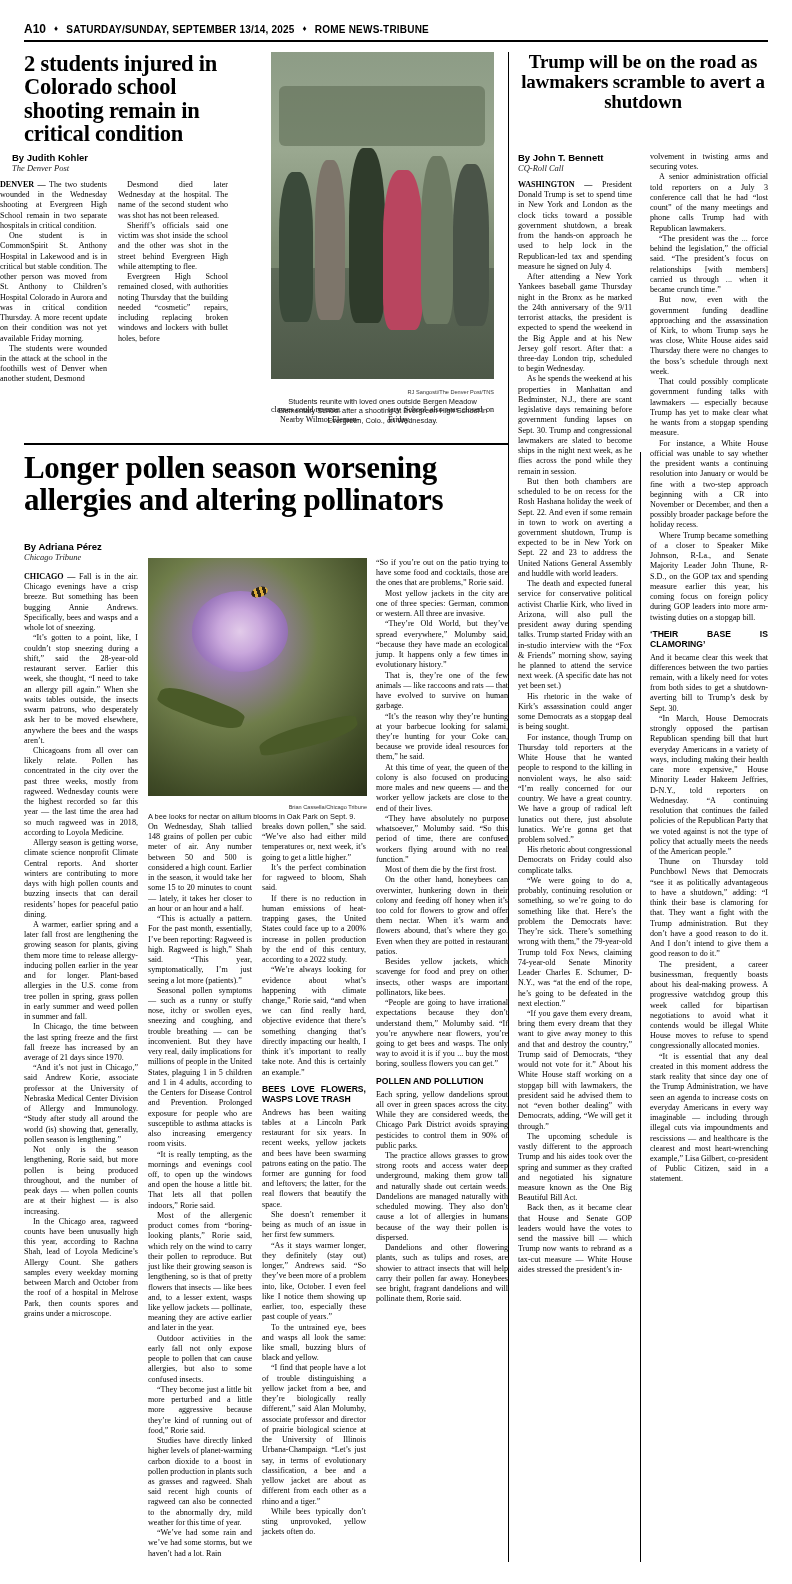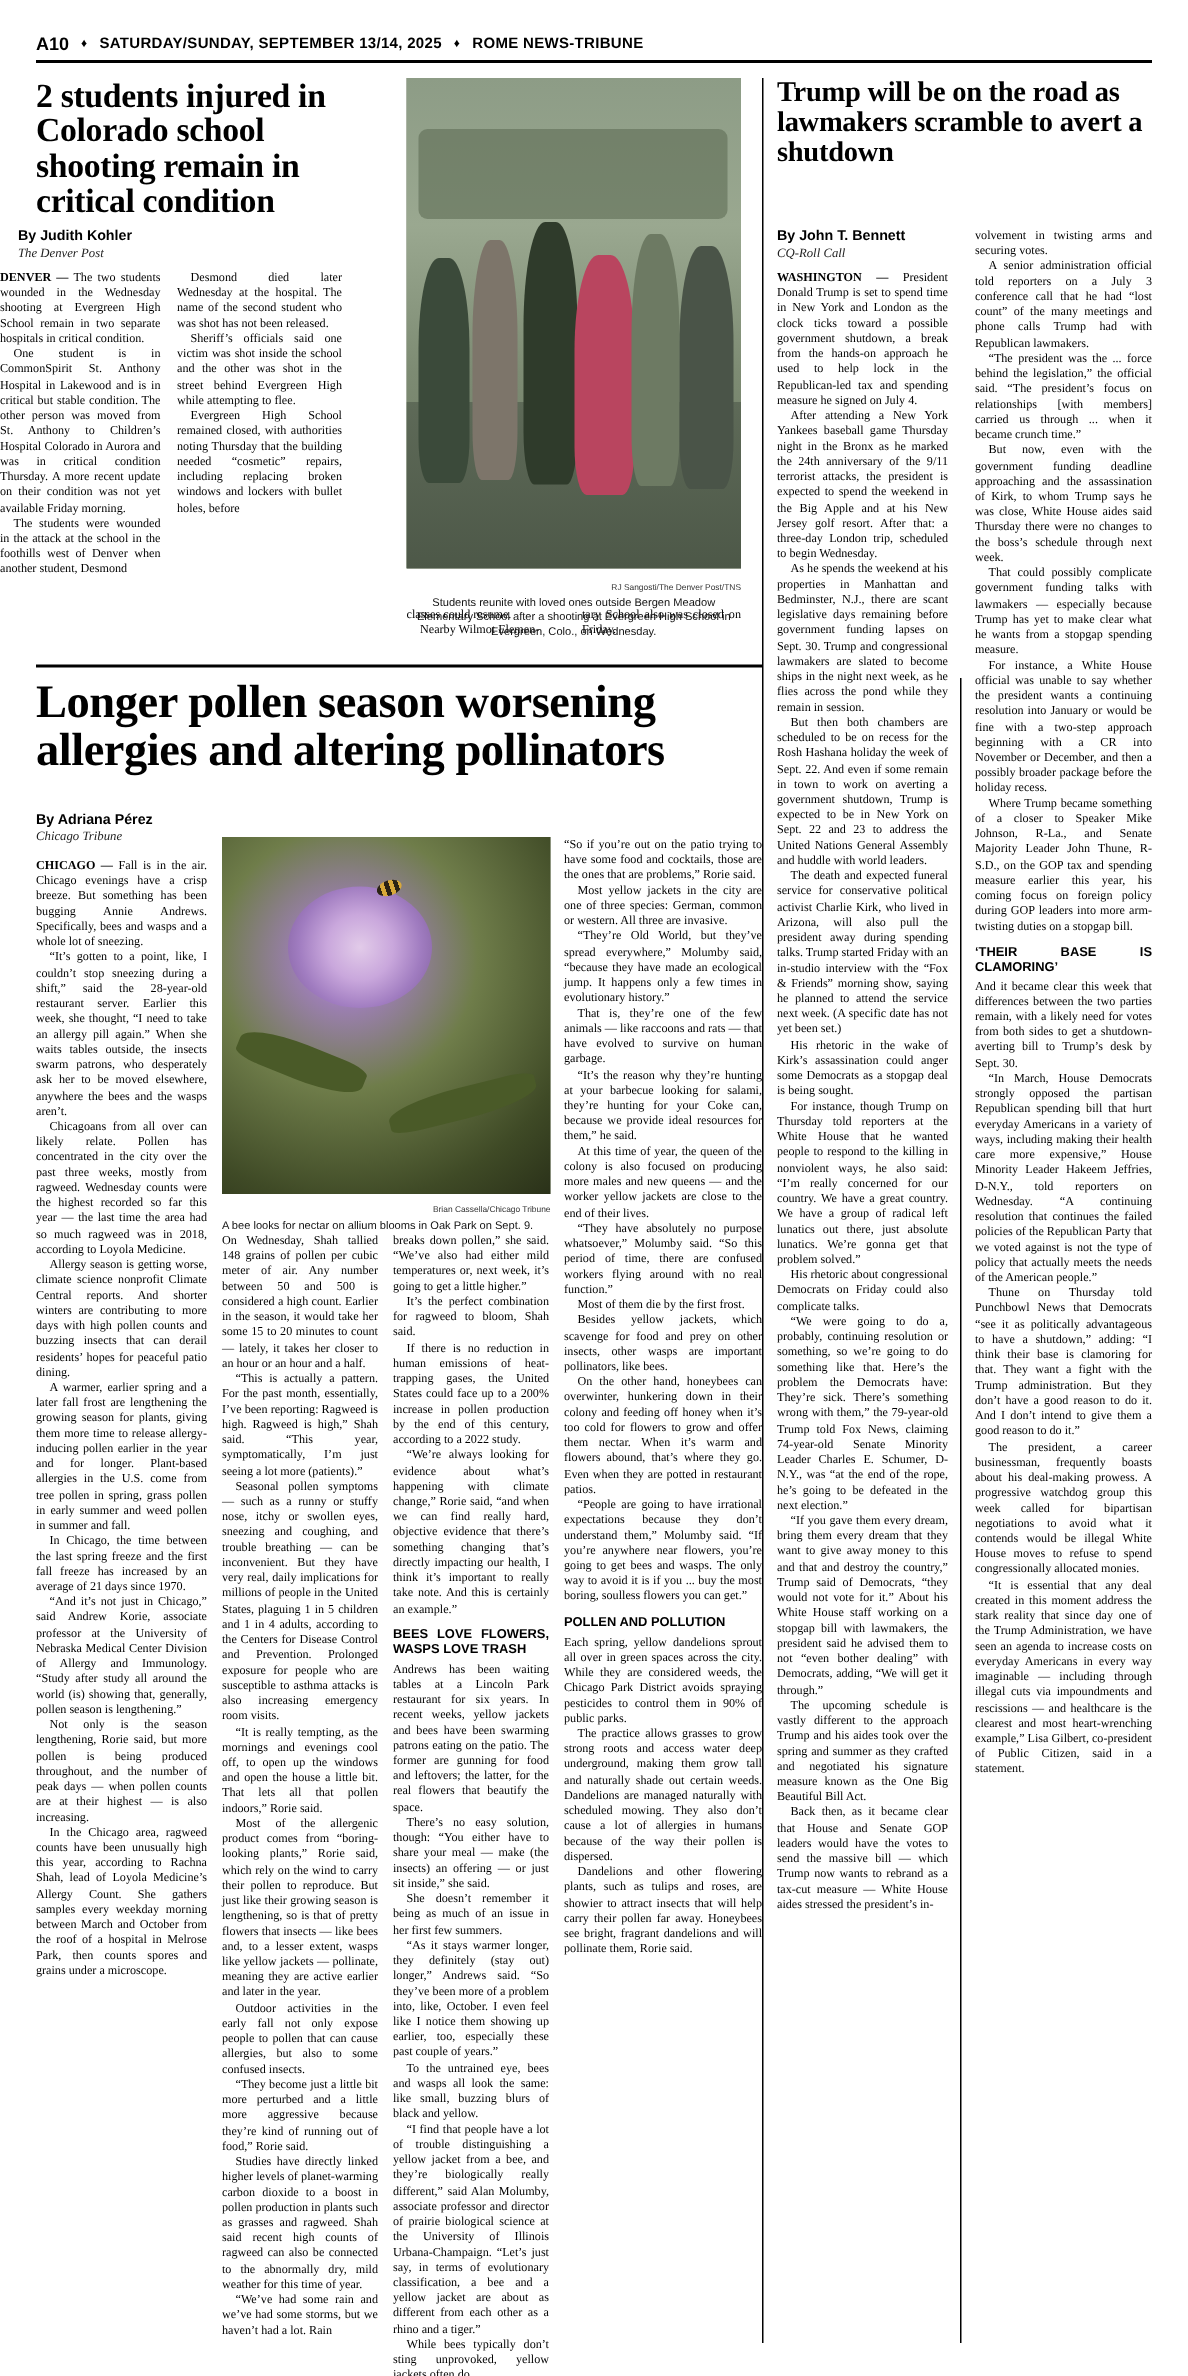--- a/index.html
+++ b/index.html
@@ -53,21 +53,21 @@
   .story1 .hl{font-size:22.5px;width:230px;}
   .s1-c1{position:absolute;left:0;top:0;width:107px;}
   .s1-c2{position:absolute;left:118px;top:0;width:110px;}
 
   
   .photo1{position:absolute;left:271px;top:52px;width:223px;height:327px;overflow:hidden;background:#6e7b63;}
   .ph1-cap{position:absolute;left:271px;top:389px;width:223px;}
 
   
   .story2{position:absolute;left:518px;top:52px;width:250px;}
-  .story2 .hl{font-size:19px;}
+  .story2 .hl{font-size:19px;text-align:center;}
 
   
   .bigrule{position:absolute;left:24px;top:443px;width:484px;height:2px;background:#000;}
   .story3 .hl{position:absolute;left:24px;top:452px;width:484px;font-size:31px;line-height:1.02;}
   .s3-byline{position:absolute;left:24px;top:541px;width:120px;}
   .s3-c1{position:absolute;left:24px;top:572px;width:114px;}
   .photo2{position:absolute;left:148px;top:558px;width:219px;height:238px;overflow:hidden;background:#4e5a3a;}
   .ph2-cap{position:absolute;left:148px;top:804px;width:219px;}
   .s3-c2{position:absolute;left:148px;top:822px;width:104px;}
   .s3-c3{position:absolute;left:262px;top:822px;width:104px;}
@@ -252,40 +252,39 @@
   <div class="col s3-c3">
     <div>
         <p class="first">breaks down pollen,” she said. “We’ve also had either mild temperatures or, next week, it’s going to get a little higher.”</p>
         <p class="">It’s the perfect combination for ragweed to bloom, Shah said.</p>
         <p class="">If there is no reduction in human emissions of heat-trapping gases, the United States could face up to a 200% increase in pollen production by the end of this century, according to a 2022 study.</p>
         <p class="">“We’re always looking for evidence about what’s happening with climate change,” Rorie said, “and when we can find really hard, objective evidence that there’s something changing that’s directly impacting our health, I think it’s important to really take note. And this is certainly an example.”</p>
       </div>
     <div class="subhead">BEES LOVE FLOWERS, WASPS LOVE TRASH</div>
     <div>
         <p class="first">Andrews has been waiting tables at a Lincoln Park restaurant for six years. In recent weeks, yellow jackets and bees have been swarming patrons eating on the patio. The former are gunning for food and leftovers; the latter, for the real flowers that beautify the space.</p>
-        <p class="">There’s no easy solution, though: “You either have to share your meal — make (the insects) an offering — or just sit inside,” she said.</p>
         <p class="">She doesn’t remember it being as much of an issue in her first few summers.</p>
         <p class="">“As it stays warmer longer, they definitely (stay out) longer,” Andrews said. “So they’ve been more of a problem into, like, October. I even feel like I notice them showing up earlier, too, especially these past couple of years.”</p>
         <p class="">To the untrained eye, bees and wasps all look the same: like small, buzzing blurs of black and yellow.</p>
         <p class="">“I find that people have a lot of trouble distinguishing a yellow jacket from a bee, and they’re biologically really different,” said Alan Molumby, associate professor and director of prairie biological science at the University of Illinois Urbana-Champaign. “Let’s just say, in terms of evolutionary classification, a bee and a yellow jacket are about as different from each other as a rhino and a tiger.”</p>
         <p class="">While bees typically don’t sting unprovoked, yellow jackets often do.</p>
       </div>
   </div>
   <div class="col" style="position:absolute;left:376px;top:558px;width:132px;">
     <div>
         <p class="first">“So if you’re out on the patio trying to have some food and cocktails, those are the ones that are problems,” Rorie said.</p>
         <p class="">Most yellow jackets in the city are one of three species: German, common or western. All three are invasive.</p>
         <p class="">“They’re Old World, but they’ve spread everywhere,” Molumby said, “because they have made an ecological jump. It happens only a few times in evolutionary history.”</p>
         <p class="">That is, they’re one of the few animals — like raccoons and rats — that have evolved to survive on human garbage.</p>
         <p class="">“It’s the reason why they’re hunting at your barbecue looking for salami, they’re hunting for your Coke can, because we provide ideal resources for them,” he said.</p>
         <p class="">At this time of year, the queen of the colony is also focused on producing more males and new queens — and the worker yellow jackets are close to the end of their lives.</p>
         <p class="">“They have absolutely no purpose whatsoever,” Molumby said. “So this period of time, there are confused workers flying around with no real function.”</p>
         <p class="">Most of them die by the first frost.</p>
+        <p class="">On the other hand, honeybees can overwinter, hunkering down in their colony and feeding off honey when it’s too cold for flowers to grow and offer them nectar. When it’s warm and flowers abound, that’s where they go. Even when they are potted in restaurant patios.</p>
         <p class="">Besides yellow jackets, which scavenge for food and prey on other insects, other wasps are important pollinators, like bees.</p>
-        <p class="">On the other hand, honeybees can overwinter, hunkering down in their colony and feeding off honey when it’s too cold for flowers to grow and offer them nectar. When it’s warm and flowers abound, that’s where they go. Even when they are potted in restaurant patios.</p>
         <p class="">“People are going to have irrational expectations because they don’t understand them,” Molumby said. “If you’re anywhere near flowers, you’re going to get bees and wasps. The only way to avoid it is if you ... buy the most boring, soulless flowers you can get.”</p>
       </div>
     <div class="subhead">POLLEN AND POLLUTION</div>
     <div>
         <p class="first">Each spring, yellow dandelions sprout all over in green spaces across the city. While they are considered weeds, the Chicago Park District avoids spraying pesticides to control them in 90% of public parks.</p>
         <p class="">The practice allows grasses to grow strong roots and access water deep underground, making them grow tall and naturally shade out certain weeds. Dandelions are managed naturally with scheduled mowing. They also don’t cause a lot of allergies in humans because of the way their pollen is dispersed.</p>
         <p class="">Dandelions and other flowering plants, such as tulips and roses, are showier to attract insects that will help carry their pollen far away. Honeybees see bright, fragrant dandelions and will pollinate them, Rorie said.</p>
       </div>
   </div>
 

